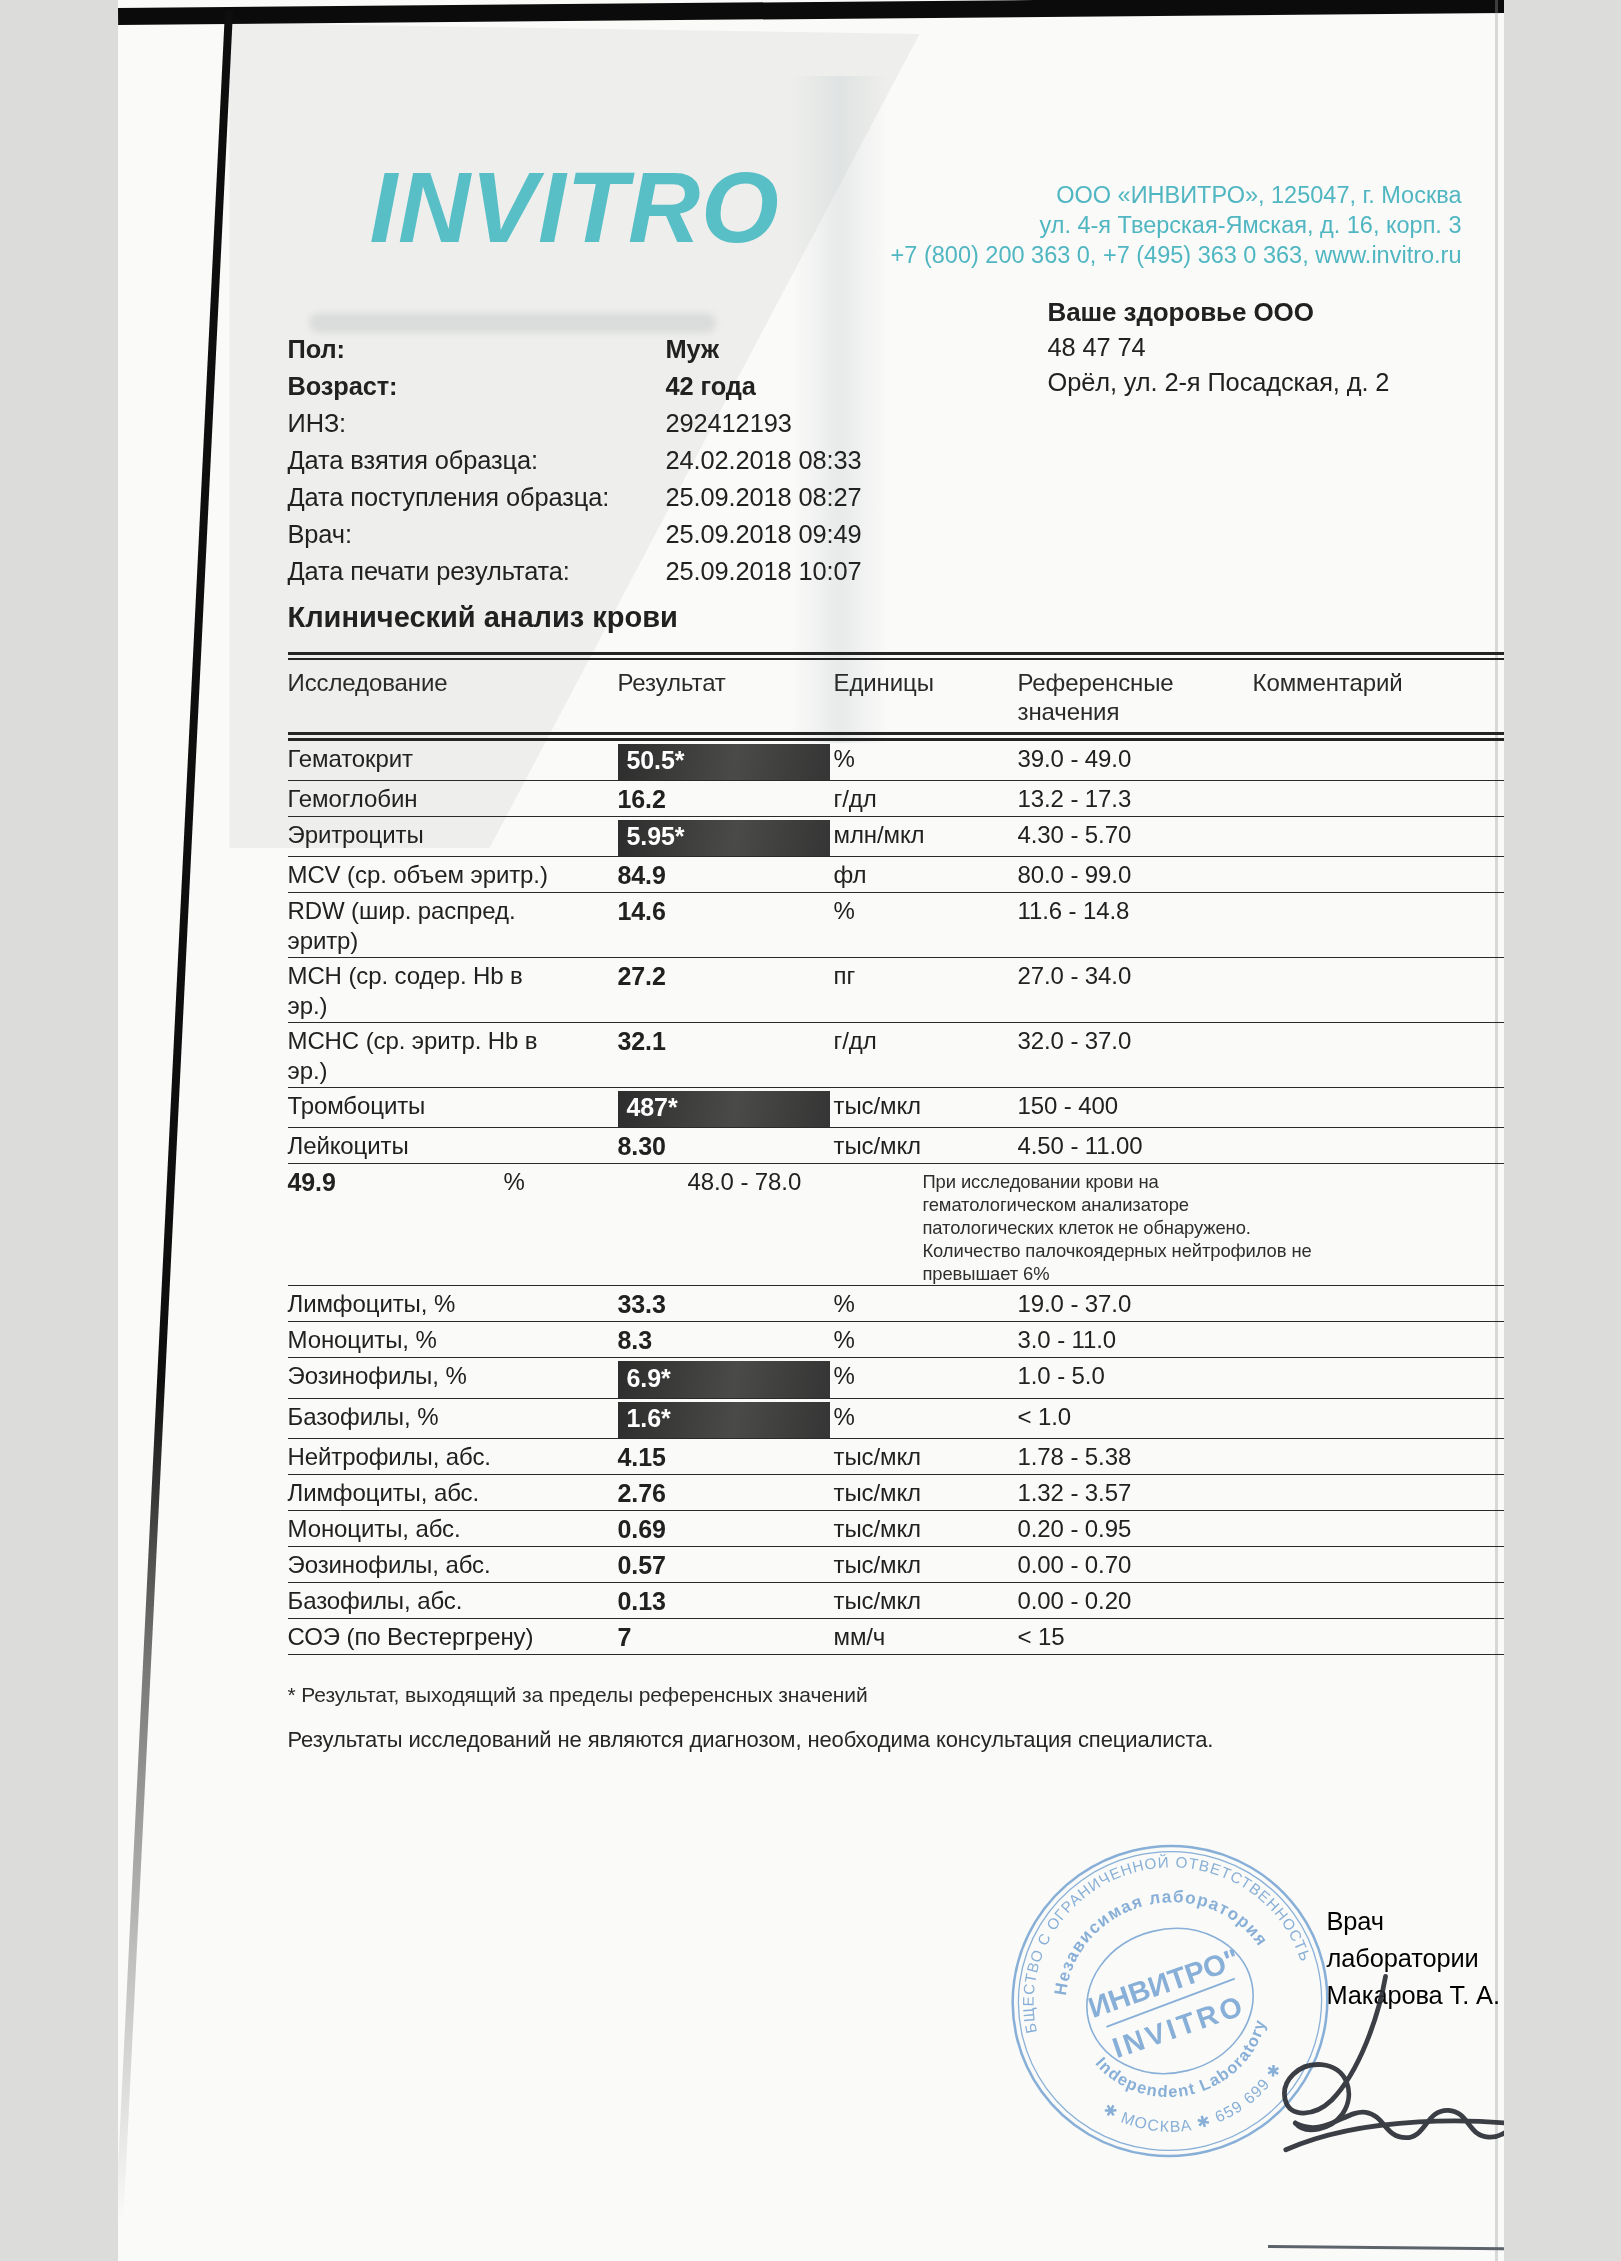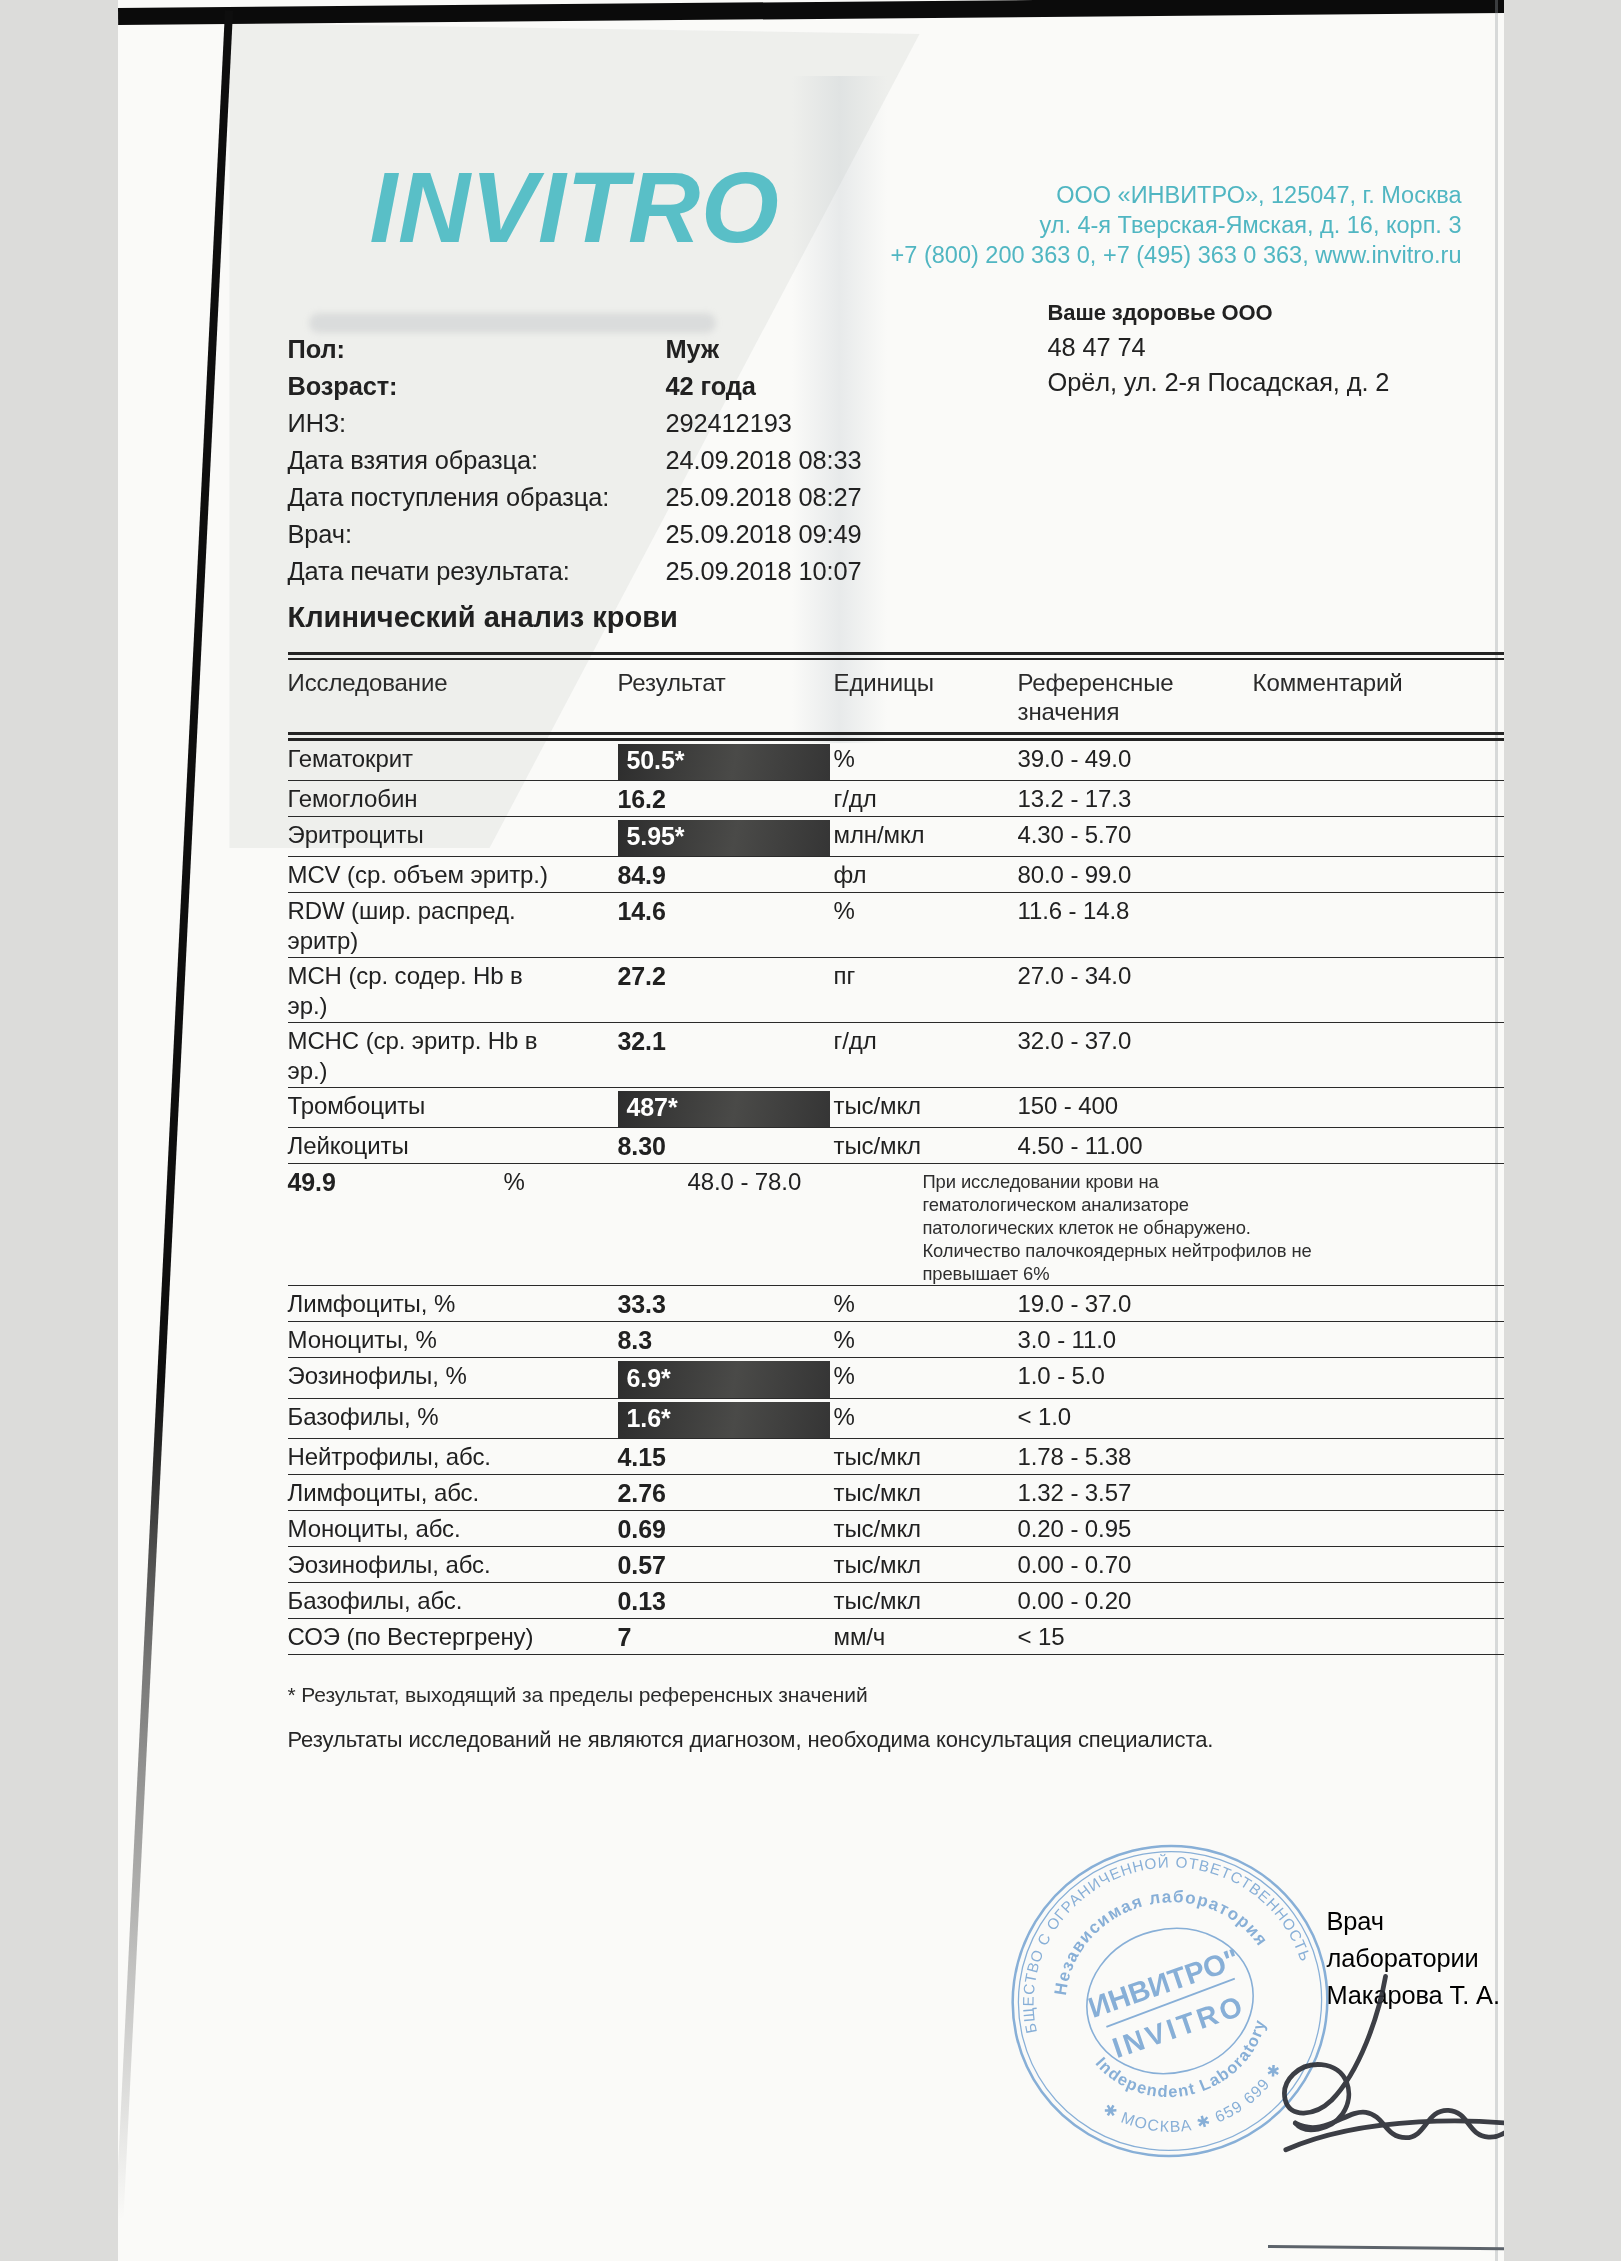--- a/index.html
+++ b/index.html
@@ -26,21 +26,21 @@
   .art-redaction{position:absolute;left:191px;top:313px;width:407px;height:20.3px;
     background:rgba(150,156,162,.22);border-radius:10.2px;filter:blur(3.2px);}
   .art-speck{position:absolute;left:1492px;top:1366px;width:9.5px;height:13.3px;background:#494a54;
     border-radius:65% 35% 55% 45%;transform:rotate(18deg);}
   
   .logo{position:absolute;left:252px;top:150px;font-size:100px;font-weight:bold;font-style:italic;
     color:#59bfc7;letter-spacing:0.6px;}
   .lab-address{position:absolute;top:180px;right:42px;text-align:right;
     font-size:23.5px;line-height:30px;color:#50b6c2;letter-spacing:0;}
   .client{position:absolute;left:930px;top:295px;font-size:25.4px;line-height:35px;}
-  .client-name{font-weight:bold;font-size:22px;}
+  .client-name{font-weight:bold;font-size:26px;}
   
   .patient{position:absolute;left:170px;top:331px;font-size:25.4px;}
   .p-row{display:flex;height:37px;align-items:center;}
   .p-label{width:378px;}
   .p-bold{font-weight:bold;}
   
   .content{position:absolute;left:170px;top:601px;width:1415px;}
   .sec-title{font-size:29px;font-weight:bold;margin:0 0 18px 0;letter-spacing:0;}
   .dline{height:8.3px;background:linear-gradient(to bottom,#242424 0 2.5px,transparent 2.5px 5.7px,#242424 5.7px 8.3px);}
   .t-head{display:flex;padding:7.6px 0 6.4px 0;font-size:24px;line-height:29px;color:#2a2a2a;}
@@ -100,21 +100,21 @@
       <div class="p-row p-bold">
         <div class="p-label">Возраст:</div>
         <div>42 года</div>
       </div>
       <div class="p-row">
         <div class="p-label">ИНЗ:</div>
         <div>292412193</div>
       </div>
       <div class="p-row">
         <div class="p-label">Дата взятия образца:</div>
-        <div>24.09.2018 08:33</div>
+        <div>24.02.2018 08:33</div>
       </div>
       <div class="p-row">
         <div class="p-label">Дата поступления образца:</div>
         <div>25.09.2018 08:27</div>
       </div>
       <div class="p-row">
         <div class="p-label">Врач:</div>
         <div>25.09.2018 09:49</div>
       </div>
       <div class="p-row">

